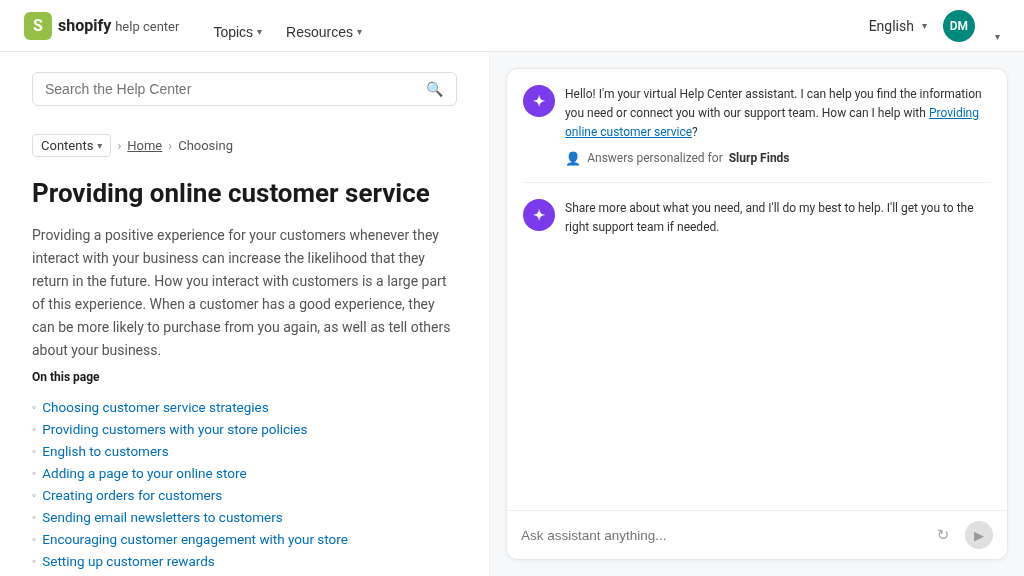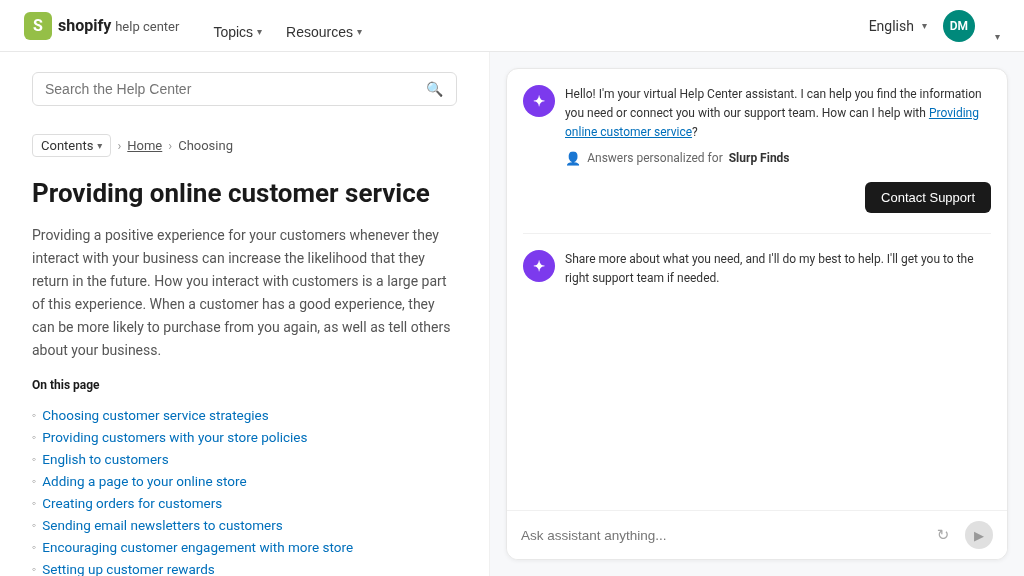--- a/index.html
+++ b/index.html
@@ -71,21 +71,21 @@
       border: 1px solid #ddd; border-radius: 4px;
       padding: 3px 8px; font-size: 13px; cursor: pointer; background: #fff;
     }
     .breadcrumb-sep { color: #999; }
     .breadcrumb-link { color: #555; cursor: pointer; }
     .breadcrumb-current { color: #555; }
 
     
     .article-title { font-size: 26px; font-weight: 700; color: #1a1a1a; margin-bottom: 14px; line-height: 1.25; }
     .article-intro {
-      font-size: 14px; color: #555; line-height: 1.65; margin-bottom: 16px;
+      font-size: 14px; color: #555; line-height: 1.65; margin-bottom: 8px;
     }
 
     .on-this-page-title { font-size: 12px; font-weight: 700; margin-bottom: 12px; color: #1a1a1a; }
     .toc-list { list-style: none; padding: 0; margin-bottom: 28px; }
     .toc-list li { padding: 3px 0; display: flex; align-items: center; gap: 6px; }
     .toc-list li::before { content: "◦"; color: #888; font-size: 12px; }
     .toc-list a { color: #006fbb; text-decoration: none; font-size: 13.5px; }
 
     
     .right-panel {
@@ -224,21 +224,21 @@
         <li>
           <a href="#">Adding a page to your online store</a>
         </li>
         <li>
           <a href="#">Creating orders for customers</a>
         </li>
         <li>
           <a href="#">Sending email newsletters to customers</a>
         </li>
         <li>
-          <a href="#">Encouraging customer engagement with more store</a>
+          <a href="#">Encouraging customer engagement with your store</a>
         </li>
         <li>
           <a href="#">Setting up customer rewards</a>
         </li>
       </ul>
 
   </div>
 
   <div class="right-panel">
     <div class="chat-container">
@@ -253,23 +253,20 @@
               <span>Hello! I'm your virtual Help Center assistant. I can help you find the information you need or connect you with our support team. How can I help with </span><a href="#"><span>Providing online customer service</span></a><span>?</span>
             </p>
             <div class="personalized-note">
               <span class="note-icon">👤</span>
               <span>Answers personalized for</span>
               <strong>Slurp Finds</strong>
             </div>
           </div>
         </div>
 
-        <div class="contact-support-row">
-          <button class="contact-support-btn">Contact Support</button>
-        </div>
 
         <div class="divider"></div>
 
         <div class="chat-message">
           <div class="bot-avatar">
             <span>✦</span>
           </div>
           <div class="message-bubble">
             <p class="message-text">Share more about what you need, and I'll do my best to help. I'll get you to the right support team if needed.</p>
           </div>

